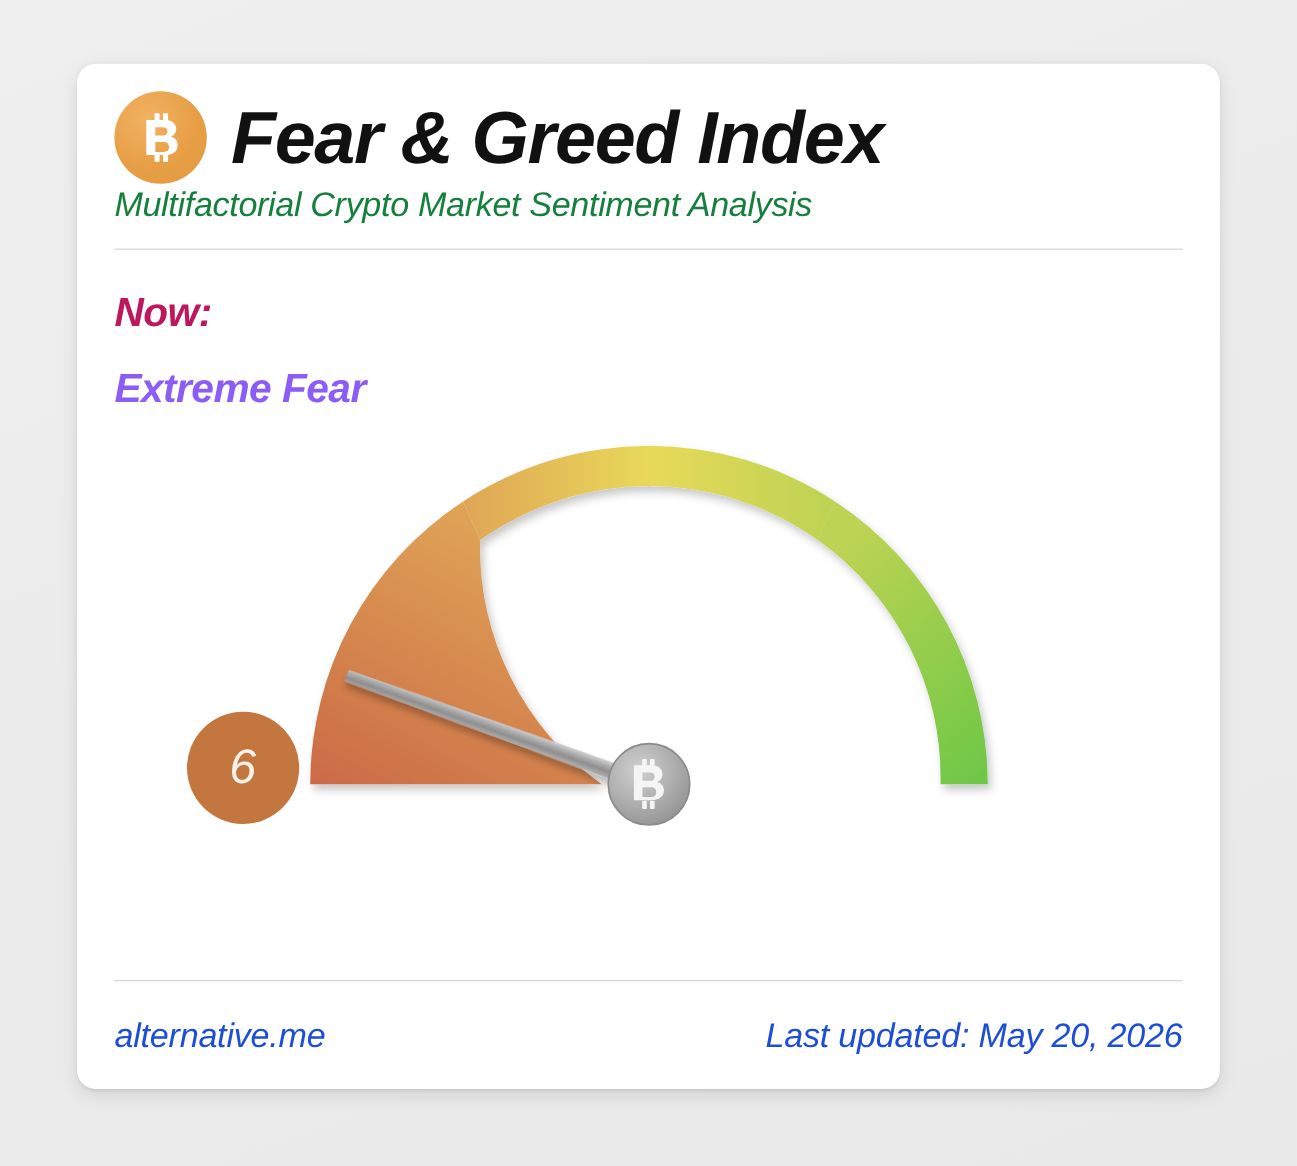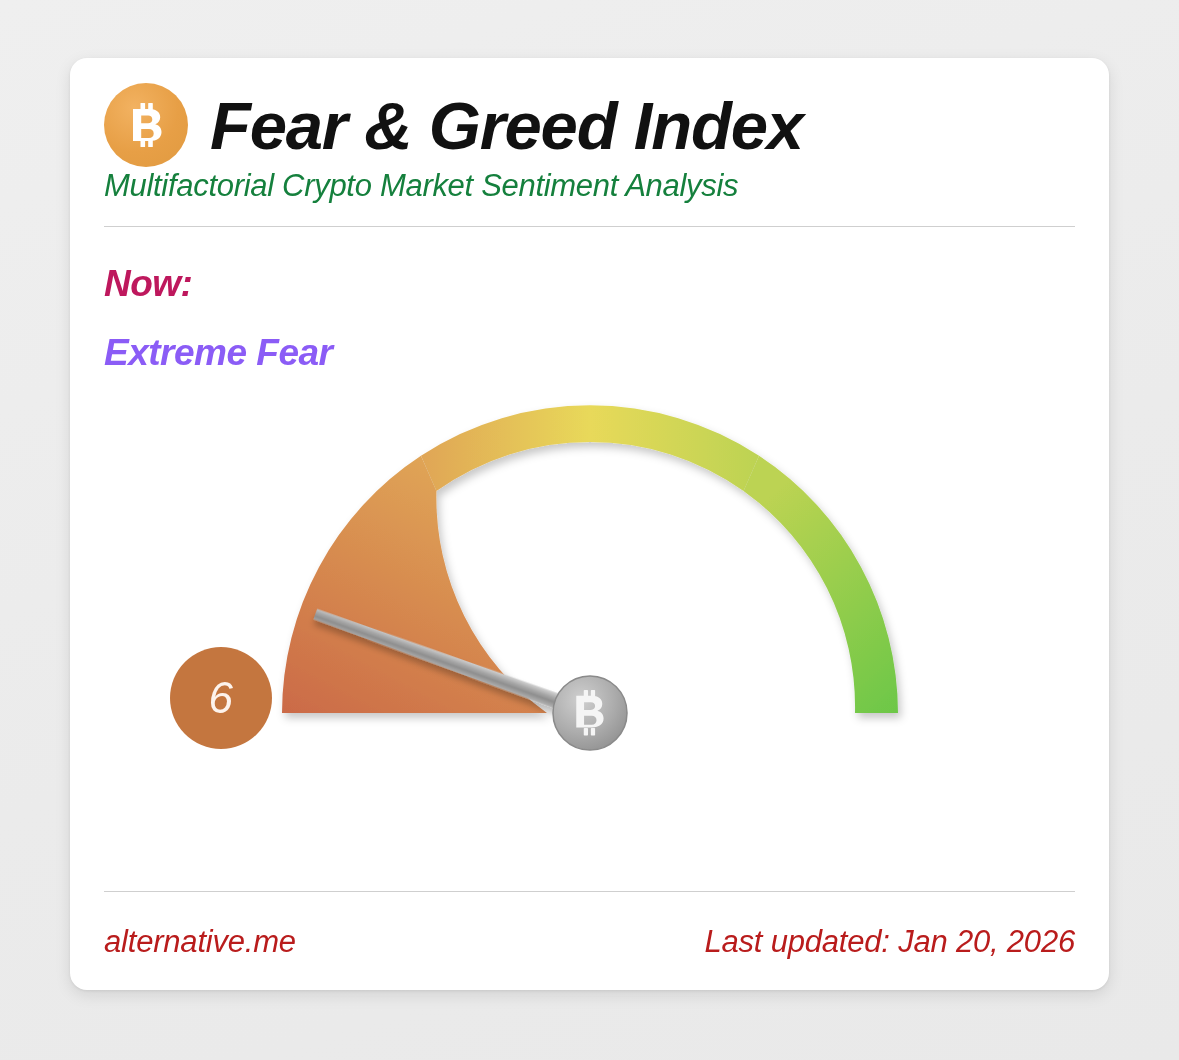--- a/index.html
+++ b/index.html
@@ -147,21 +147,21 @@
     position: absolute;
     left: 34px;
     right: 34px;
     bottom: 30px;
     display: flex;
     justify-content: space-between;
     align-items: baseline;
   }
   .footer-text {
     font-size: 31px;
-    color: #b91c1c;
+    color: #1d4ed8;
     font-weight: 400;
     letter-spacing: -0.2px;
     white-space: nowrap;
   }
 </style>
 </head>
 <body>
 
 <div id="root" style="background: linear-gradient(160deg, rgb(239, 239, 239) 0%, rgb(235, 235, 235) 55%, rgb(233, 233, 233) 100%);">
 
@@ -274,17 +274,17 @@
       </svg>
 
       <div class="value-badge" style="background: rgb(196, 118, 63); color: rgb(253, 243, 236);">
         <span>6</span>
       </div>
     </div>
 
     <div class="footer-divider"></div>
     <div class="footer-row">
       <div class="footer-text">alternative.me</div>
-      <div class="footer-text">Last updated: Jan 20, 2026</div>
+      <div class="footer-text">Last updated: May 20, 2026</div>
     </div>
 
   </div>
 </div>
 
 </body></html>

